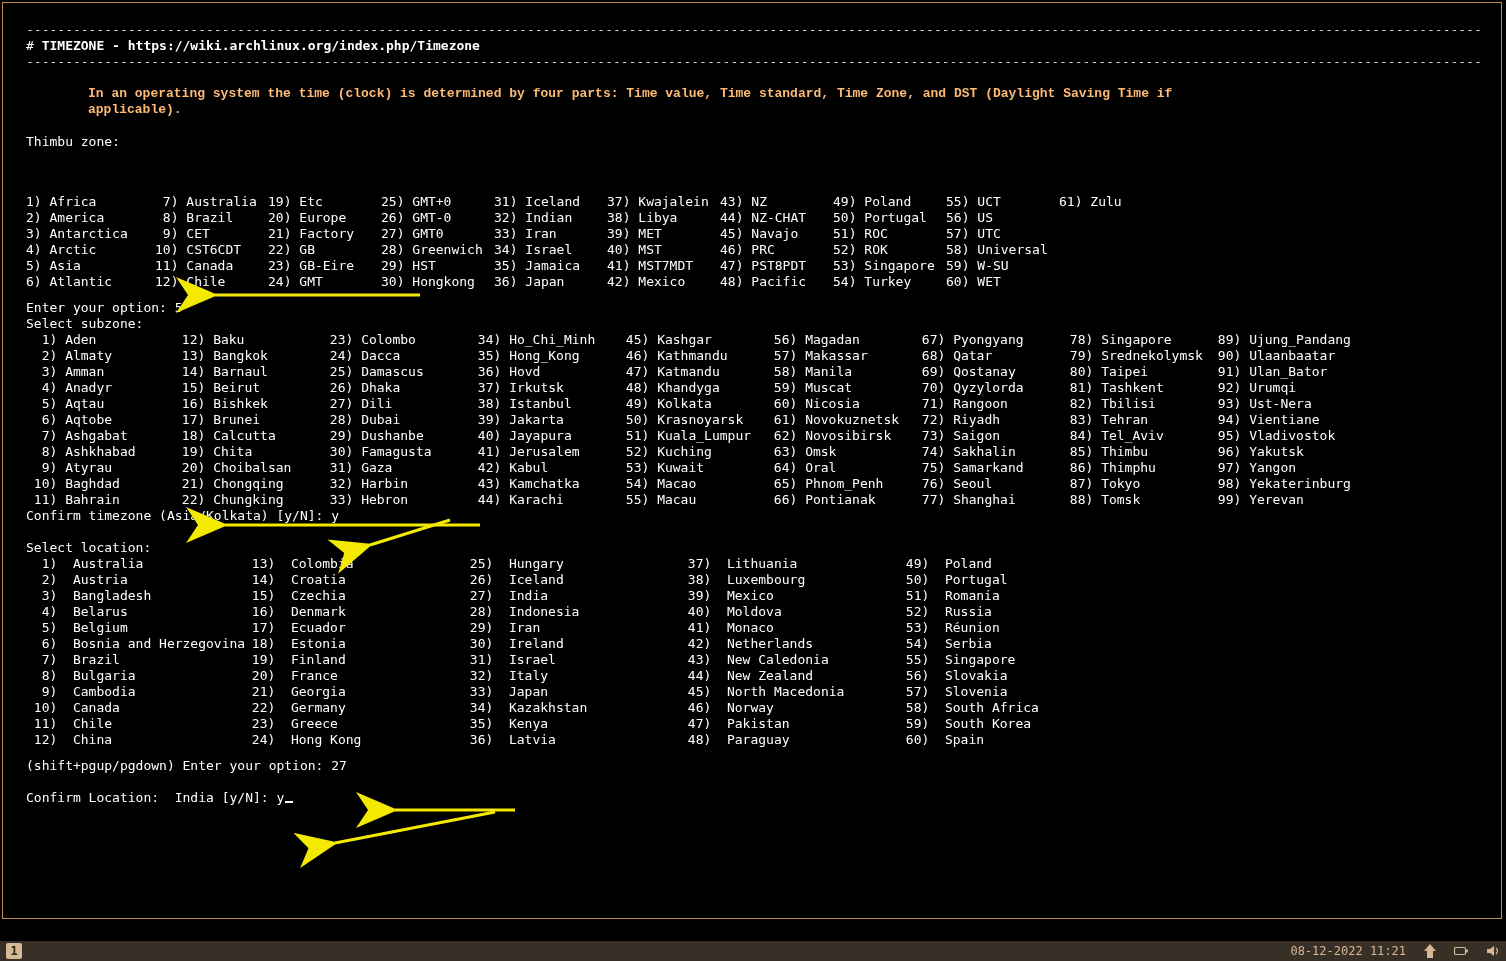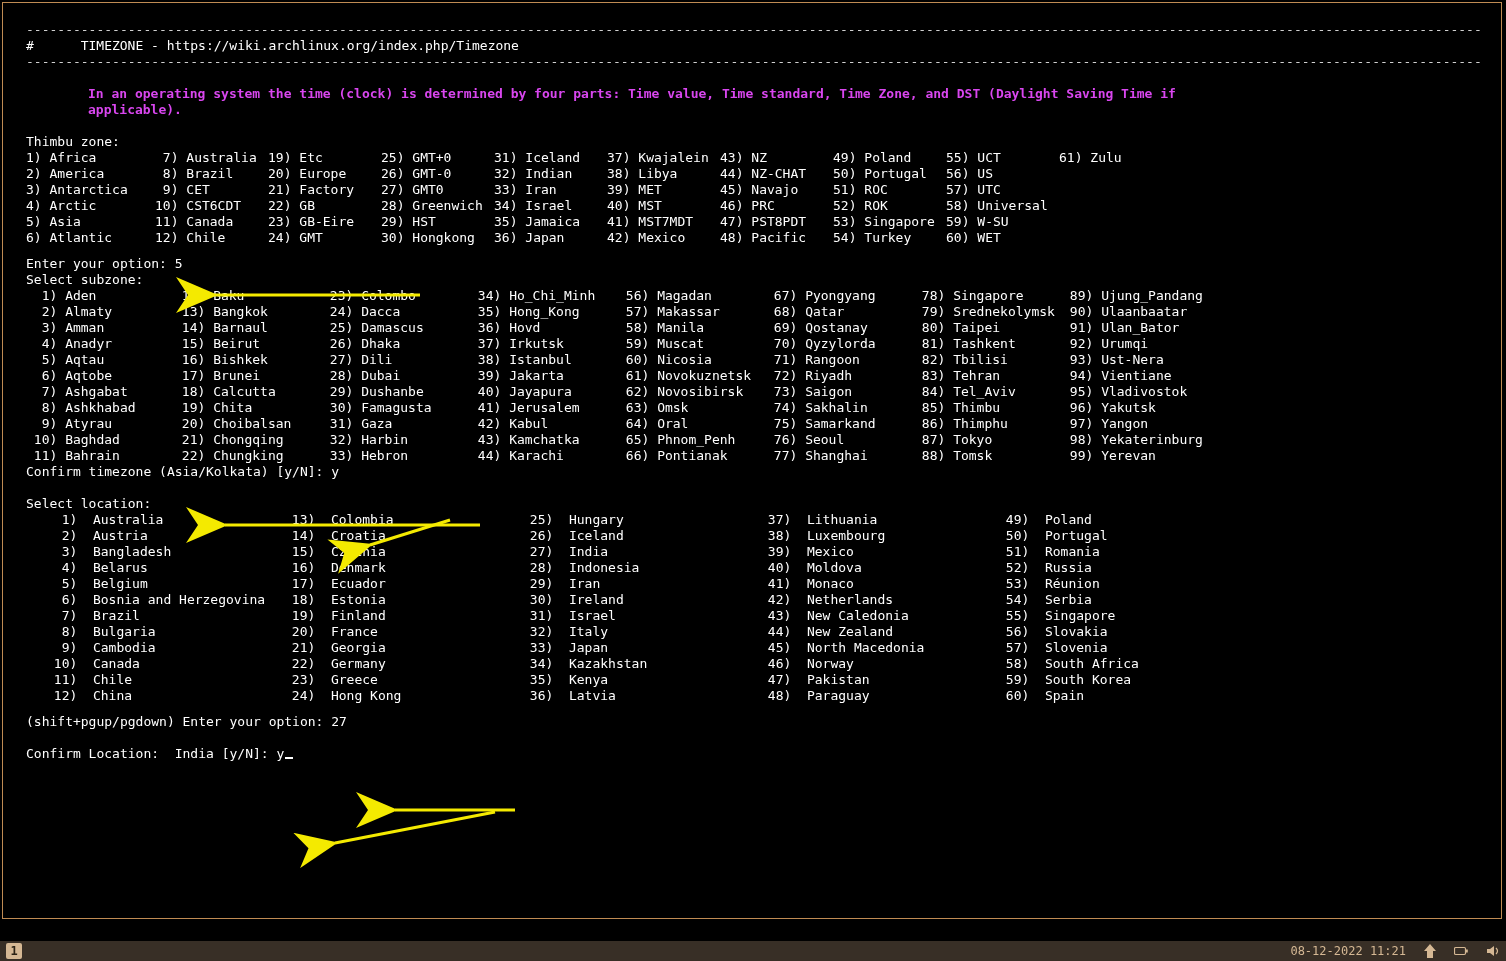--- a/index.html
+++ b/index.html
@@ -46,33 +46,33 @@
     font-size: 13px;
     line-height: 16px;
     white-space: nowrap;
     overflow: hidden;
   }
 
   
   .cols { display: flex; }
   .cols > .c { padding-right: 8px; }
 
-  .zone-cols .c { width: 105px; }
+  .zone-cols .c { width: 105px; margin-top: 44px; }
   .zone-cols .c:first-child { width: 121px; }
   .zone-cols .c:last-child { width: auto; }
 
   .subzone-cols .c { width: 140px; }
   .subzone-cols .c:first-child { width: 140px; }
 
-  .loc-cols > .c { width: 210px; margin-left: 20px; }
+  .loc-cols > .c { width: 210px; }
 
   .hdr-hash { color: #fff; }
-  .header-title { color: #fff; font-weight: 400; margin-left: 39px; }
-
-  .intro { padding-left: 62px; color: #d946ef; font-weight: 700; }
+  .header-title { color: #fff; font-weight: 700; }
+
+  .intro { padding-left: 62px; color: #fdba74; font-weight: 700; font-family: Liberation Mono, monospace; }
 
   .prompt-line { margin-top: 10px; }
   .prompt-answer { color: #fff; }
 
   
   .arrow-svg {
     position: absolute;
     pointer-events: none;
   }
 
@@ -241,20 +241,31 @@
  35) Hong_Kong
  36) Hovd
  37) Irkutsk
  38) Istanbul
  39) Jakarta
  40) Jayapura
  41) Jerusalem
  42) Kabul
  43) Kamchatka
  44) Karachi</pre>
+        <pre class="c"> 45) Kashgar
+ 46) Kathmandu
+ 47) Katmandu
+ 48) Khandyga
+ 49) Kolkata
+ 50) Krasnoyarsk
+ 51) Kuala_Lumpur
+ 52) Kuching
+ 53) Kuwait
+ 54) Macao
+ 55) Macau</pre>
         <pre class="c"> 56) Magadan
  57) Makassar
  58) Manila
  59) Muscat
  60) Nicosia
  61) Novokuznetsk
  62) Novosibirsk
  63) Omsk
  64) Oral
  65) Phnom_Penh

